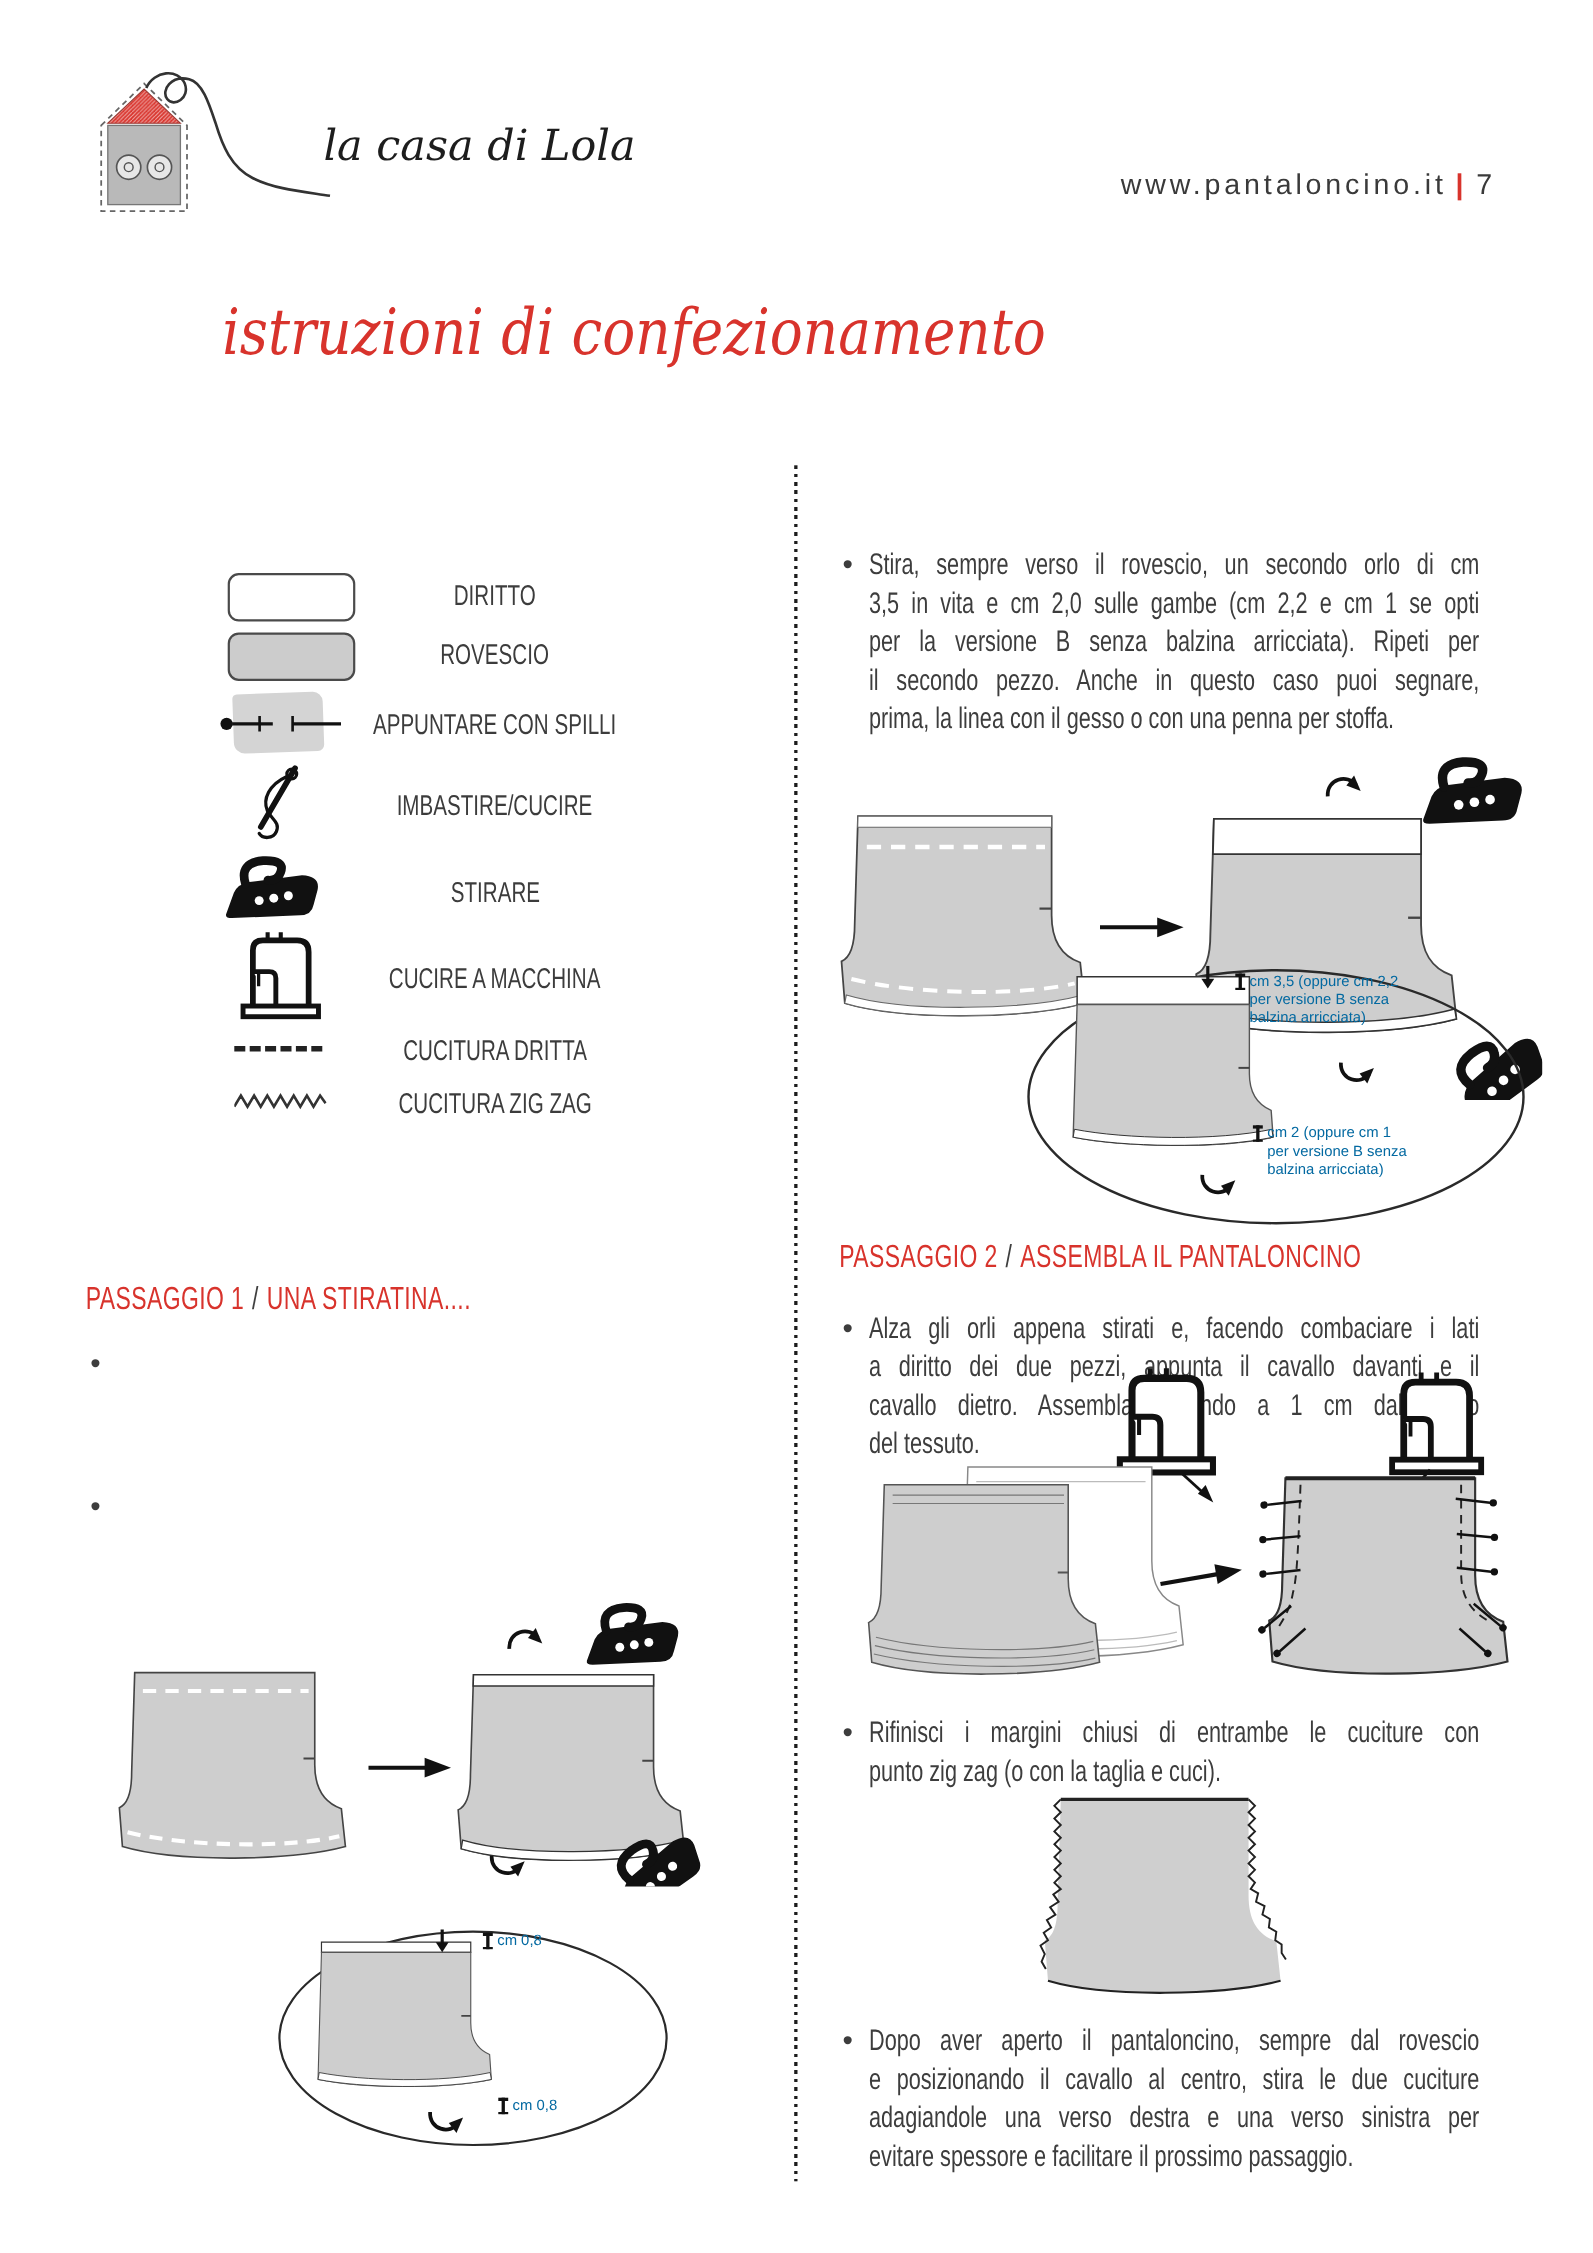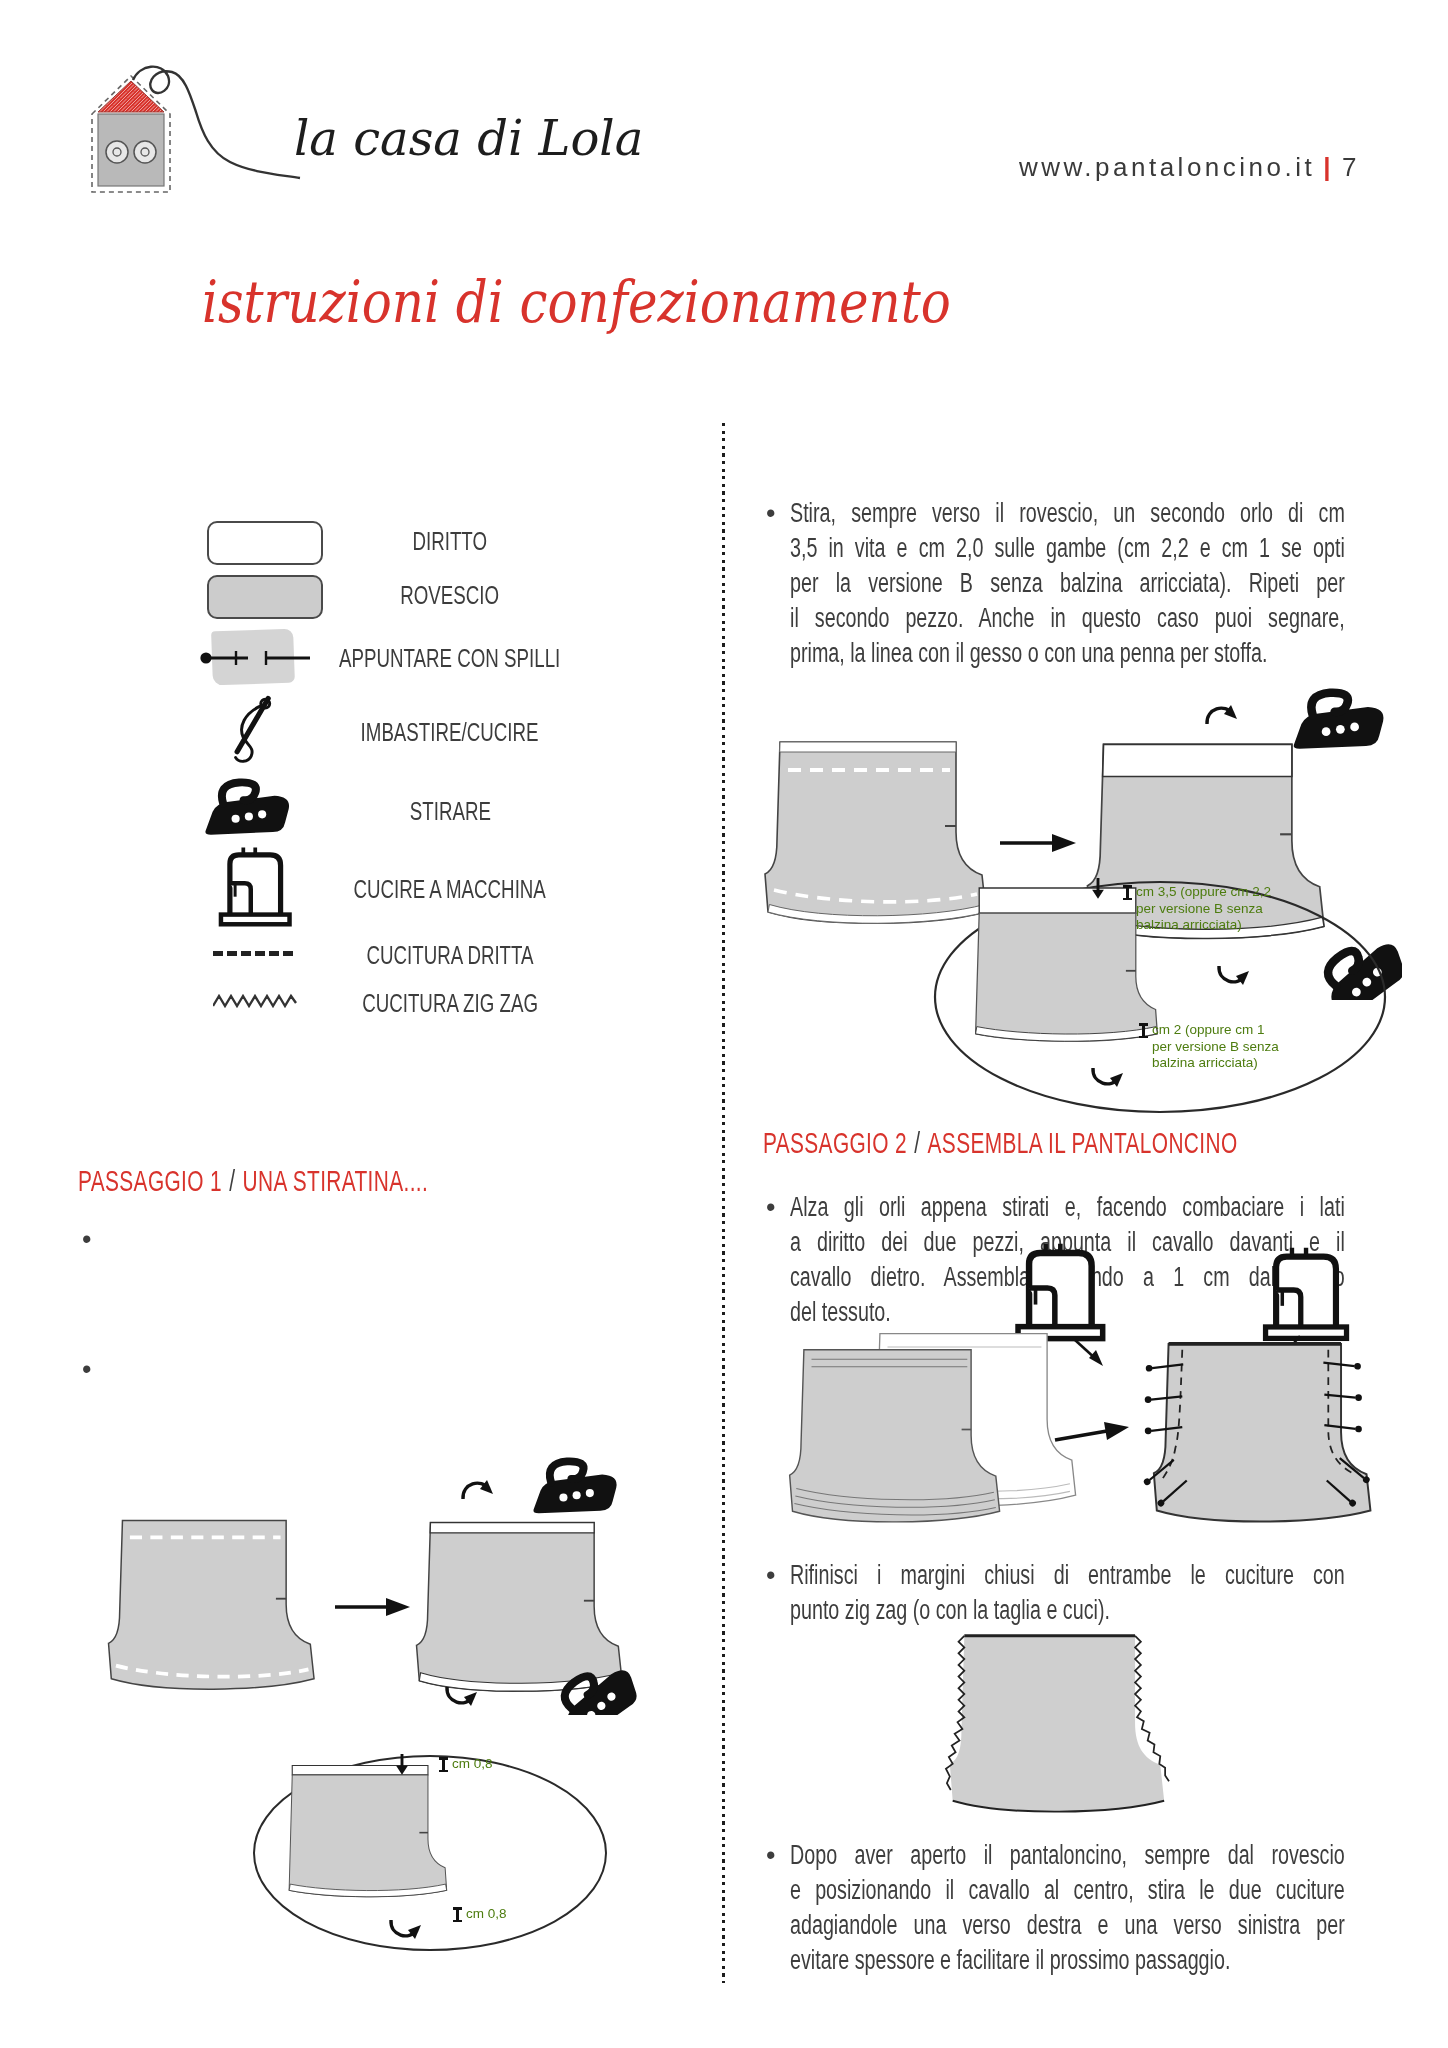--- a/index.html
+++ b/index.html
@@ -19,21 +19,21 @@
   .legend-label{font-size:26px;color:#3c3c3c;white-space:nowrap;transform:scaleX(.72);}
   .legend-cell{display:flex;justify-content:center;align-items:center;width:300px;height:32px;}
   .script{font-family:"DejaVu Serif","Liberation Serif",serif;font-style:italic;}
   .url{font-size:26px;letter-spacing:3.5px;color:#3a3a3a;white-space:nowrap;}
   .url .pipe{color:var(--red);margin:0 8px;font-weight:700;}
   .dotline{width:3px;background-image:repeating-linear-gradient(to bottom,#1c1c1c 0 3.2px,transparent 3.2px 7.6px);}
   .swatch{width:112px;height:40px;border:2.5px solid #4a4a4a;border-radius:10px;}
   .swatch.white{background:#fff;} .swatch.gray{background:#ccc;}
   .dashline{width:80px;border-top:5px dashed #222;}
   .patch{width:82px;height:54px;background:#d4d4d4;border-radius:4px 9px 6px 10px;transform:rotate(-2deg);}
-  .small-label{font-size:13.5px;line-height:16.5px;color:#4d7c0f;white-space:nowrap;}
+  .small-label{font-size:13.5px;line-height:16.5px;color:#0369a1;white-space:nowrap;}
   .mlabel{display:flex;align-items:flex-start;}
   .ib{display:inline-block;width:3px;height:15px;background:#111;position:relative;margin:1px 7px 0 0;flex:none;}
   .ib::before,.ib::after{content:"";position:absolute;left:-3px;width:9px;height:2.5px;background:#111;}
   .ib::before{top:0;} .ib::after{bottom:0;}
 </style>
 </head>
 <body>
 
 <svg width="0" height="0" style="position:absolute" aria-hidden="true">
 <defs>
@@ -80,21 +80,21 @@
   <svg class="abs" style="left:78px;top:60px" width="228" height="150" viewBox="0 0 228 150">
     <path d="M14,54 L53,16 L92,54 L92,132 L14,132 Z" fill="none" stroke="#666" stroke-width="1.6" stroke-dasharray="5 4"></path>
     <path d="M20,52 L53,21 L86,52 Z" fill="url(#roofp)" stroke="#9a3a34" stroke-width="1"></path>
     <rect x="20" y="54" width="66" height="72" fill="#b9b9b9" stroke="#777" stroke-width="1.2"></rect>
     <circle cx="39" cy="92" r="11" fill="#e7e7e7" stroke="#555" stroke-width="1.5"></circle>
     <circle cx="39" cy="92" r="4" fill="none" stroke="#555" stroke-width="1.3"></circle>
     <circle cx="67" cy="92" r="11" fill="#e7e7e7" stroke="#555" stroke-width="1.5"></circle>
     <circle cx="67" cy="92" r="4" fill="none" stroke="#555" stroke-width="1.3"></circle>
     <path d="M55,20 C62,4 84,2 90,16 C95,29 80,38 74,30 C68,22 78,8 94,12 C106,15 112,34 118,52 C124,72 132,92 152,102 C172,112 196,114 222,118" fill="none" stroke="#333" stroke-width="2.4"></path>
   </svg>
-  <div class="abs script" style="left:294px;top:110px;font-size:48px;color:#1d1d1d;white-space:nowrap">la casa di Lola</div>
+  <div class="abs script" style="left:294px;top:110px;font-size:39px;color:#1d1d1d;white-space:nowrap">la casa di Lola</div>
 
   <div class="abs url" style="left:990px;top:152px;width:370px;text-align:right">
     <span>www.pantaloncino.it</span><span class="pipe">|</span><span>7</span>
   </div>
 
   <div class="abs script" style="left:202px;top:268px;font-size:58px;color:var(--red);white-space:nowrap;transform:scaleX(.86);transform-origin:0 0">istruzioni di confezionamento</div>
 
   <div class="abs dotline" style="left:722px;top:423px;height:1560px"></div>
 
   <div class="abs swatch white" style="left:207px;top:521px"></div>

